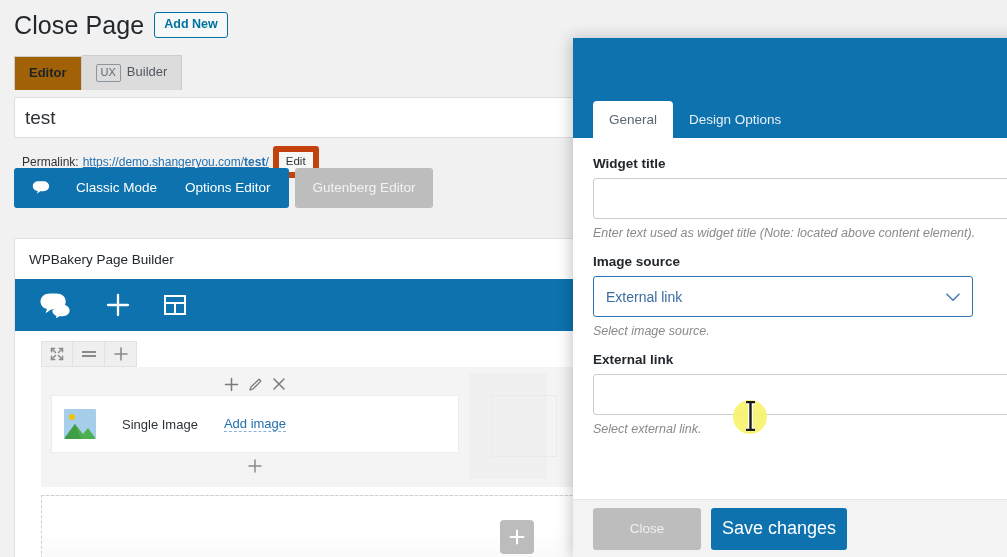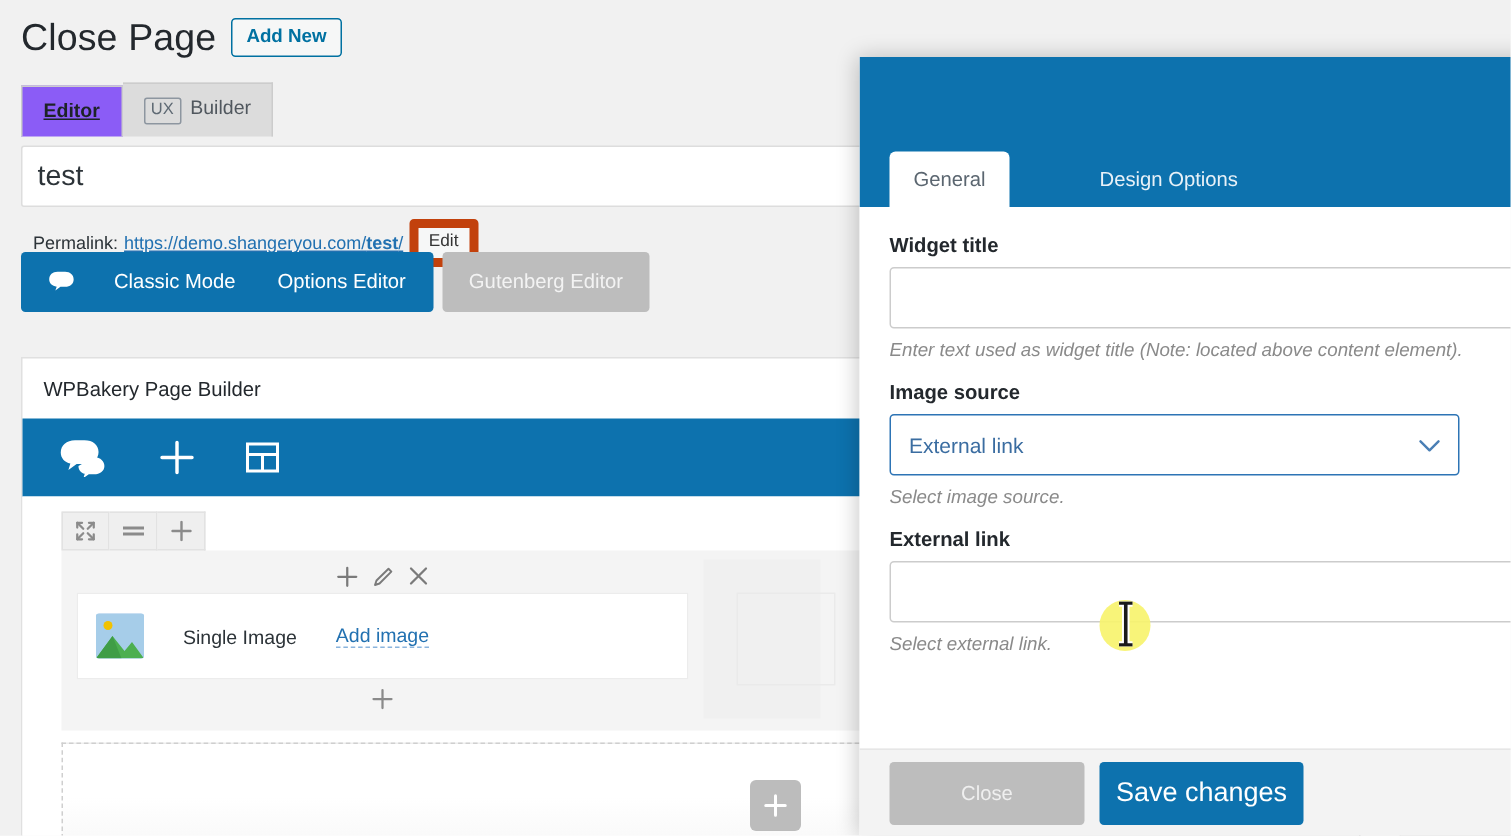--- a/index.html
+++ b/index.html
@@ -24,21 +24,21 @@
     padding: 4px 9px 5px; line-height: 1.2; cursor: pointer; font-weight: 600;
   }
 
   
   .editor-tabs { position: absolute; left: 14px; top: 55px; display: flex; align-items: flex-end; }
   .etab {
     font-size: 13px; padding: 8px 14px 8px; border: 1px solid #ccc;
     border-bottom: none; line-height: 1.3; cursor: pointer; color: #444;
     position: relative; top: 0;
   }
-  .etab.active { background: #8b5cf6; color: #1d2327; font-weight: 700; border-color: #ccc; text-decoration: underline; }
+  .etab.active { background: #a16207; color: #1d2327; font-weight: 700; border-color: #ccc; }
   .etab.inactive { background: #dcdcdc; color: #555; border-left: none; }
   .ux-badge {
     display: inline-block; border: 1px solid #8d96a0; color: #5f6a74;
     font-size: 11px; padding: 0px 4px 1px; border-radius: 2px; margin-right: 6px;
     line-height: 1.35; font-weight: 400;
   }
   .ux-label { color: #50575e; }
 
   
   .title-input {
@@ -109,21 +109,21 @@
     background: #bcbcbc; border-radius: 4px; display: flex; align-items: center; justify-content: center; cursor: pointer;
   }
 
   
   .modal {
     position: absolute; left: 573px; top: 38px; width: 460px; height: 519px;
     background: #ffffff; box-shadow: -2px 0 14px rgba(0,0,0,.22); overflow: hidden;
   }
   .modal-header { background: #0d72ae; height: 100px; position: relative; }
   .modal-title { position: absolute; left: 20px; top: 20px; color: #fff; font-size: 19px; font-weight: 400; }
-  .modal-tabs { position: absolute; left: 20px; bottom: 0; display: flex; align-items: flex-end; gap: 44px; }
+  .modal-tabs { position: absolute; left: 20px; bottom: 0; display: flex; align-items: flex-end; }
   .mtab { font-size: 13.5px; padding: 10px 16px 9px; cursor: pointer; color: #e8f1f8; line-height: 1.3; }
   .mtab.active { background: #fff; color: #5b6670; border-radius: 4px 4px 0 0; }
 
   .modal-body { padding: 18px 20px 0 20px; height: 361px; position: relative; background: #fff; }
   .fld-label { font-size: 13.5px; color: #23282d; font-weight: 700; margin-bottom: 7px; }
   .fld-input {
     width: 420px; height: 41px; border: 1px solid #ccc; border-radius: 3px; background: #fff;
     font-size: 14px; padding: 6px 10px; font-family: "Liberation Sans", sans-serif; outline: none; color: #2c3338;
   }
   .fld-desc { font-size: 12.5px; color: #8a8a8a; font-style: italic; margin: 7px 0 14px; }
@@ -133,21 +133,21 @@
     justify-content: space-between;
   }
   .chev { color: #4a7fb5; font-size: 14px; line-height: 1; }
 
   .modal-footer {
     position: absolute; left: 0; bottom: 0; width: 460px; height: 58px;
     background: #f3f3f3; border-top: 1px solid #e6e6e6; display: flex; align-items: center; padding-left: 20px; gap: 10px;
   }
   .btn-close {
     background: #bdbdbd; color: #efefef; font-size: 13.5px; border: none; border-radius: 3px;
-    width: 130px; height: 42px; cursor: pointer; font-family: "Liberation Sans", sans-serif;
+    width: 108px; height: 42px; cursor: pointer; font-family: "Liberation Sans", sans-serif;
   }
   .btn-save {
     background: #0d72ae; color: #fff; font-size: 18px; border: none; border-radius: 3px;
     width: 136px; height: 42px; cursor: pointer; font-family: "Liberation Sans", sans-serif;
   }
 
   
   .cursor-wrap { position: absolute; left: 733px; top: 400px; width: 34px; height: 34px; pointer-events: none; }
   .cursor-glow { position: absolute; left: 0; top: 0; width: 34px; height: 34px; border-radius: 50%; background: #f7f36e; opacity: .92; }
   .cursor-ibeam { position: absolute; left: 11px; top: 1px; }

